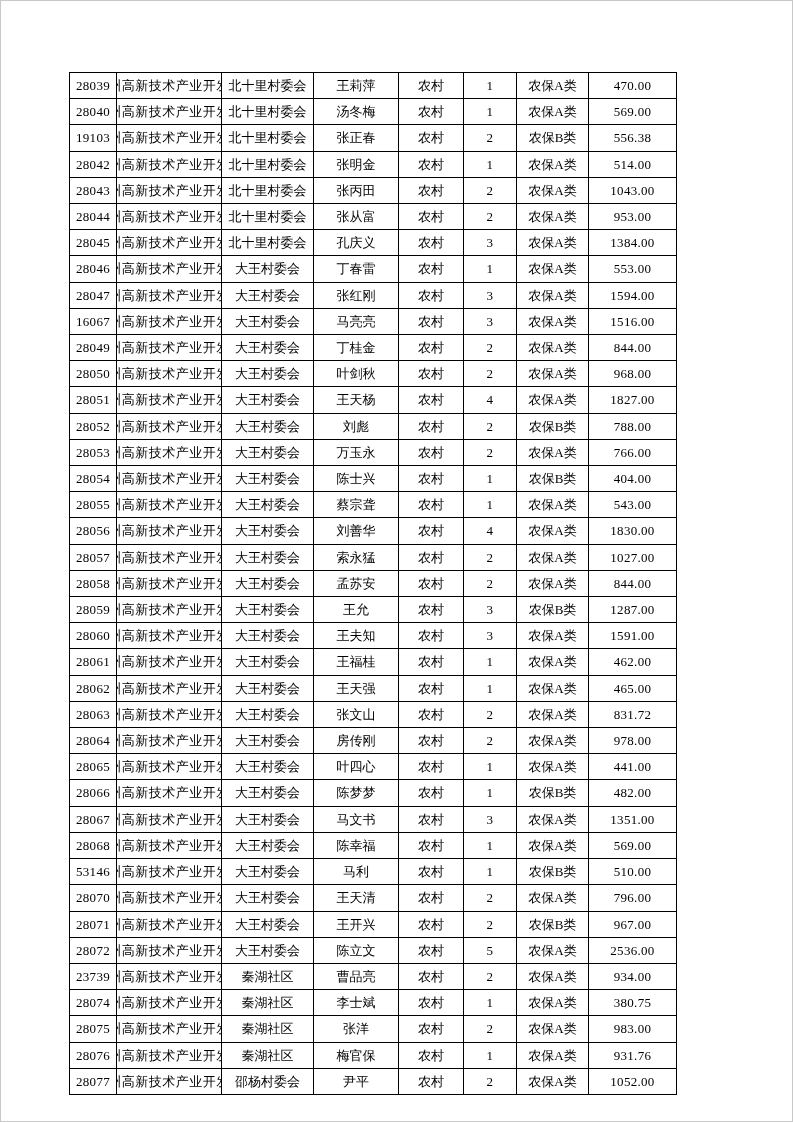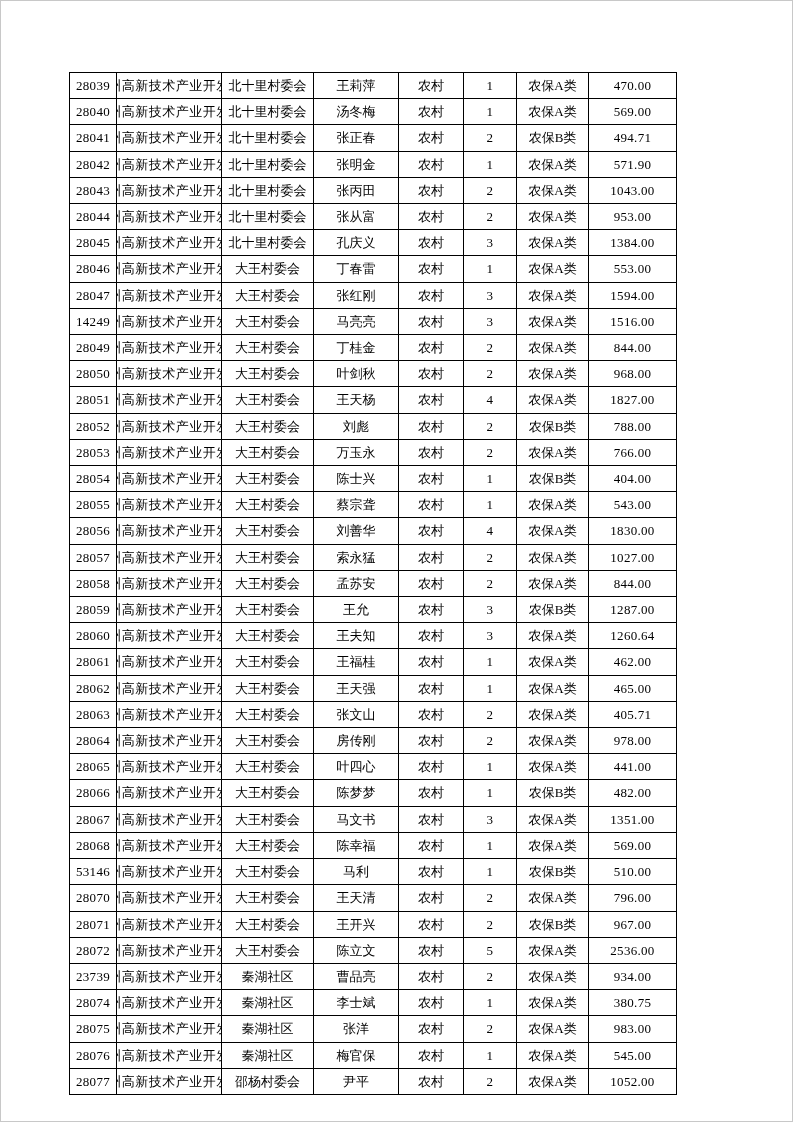--- a/index.html
+++ b/index.html
@@ -92,46 +92,46 @@
       </div>
     </td>
     <td>北十里村委会</td>
     <td>汤冬梅</td>
     <td>农村</td>
     <td class="num">1</td>
     <td>农保A类</td>
     <td class="num">569.00</td>
   </tr>
       <tr>
-    <td class="num">28041</td>
+    <td class="num">19103</td>
     <td>
       <div class="clipbox">
         <span class="clip-text">州高新技术产业开发</span>
       </div>
     </td>
     <td>北十里村委会</td>
     <td>张正春</td>
     <td>农村</td>
     <td class="num">2</td>
     <td>农保B类</td>
-    <td class="num">494.71</td>
+    <td class="num">556.38</td>
   </tr>
       <tr>
     <td class="num">28042</td>
     <td>
       <div class="clipbox">
         <span class="clip-text">州高新技术产业开发</span>
       </div>
     </td>
     <td>北十里村委会</td>
     <td>张明金</td>
     <td>农村</td>
     <td class="num">1</td>
     <td>农保A类</td>
-    <td class="num">571.90</td>
+    <td class="num">514.00</td>
   </tr>
       <tr>
     <td class="num">28043</td>
     <td>
       <div class="clipbox">
         <span class="clip-text">州高新技术产业开发</span>
       </div>
     </td>
     <td>北十里村委会</td>
     <td>张丙田</td>
@@ -190,21 +190,21 @@
       </div>
     </td>
     <td>大王村委会</td>
     <td>张红刚</td>
     <td>农村</td>
     <td class="num">3</td>
     <td>农保A类</td>
     <td class="num">1594.00</td>
   </tr>
       <tr>
-    <td class="num">14249</td>
+    <td class="num">16067</td>
     <td>
       <div class="clipbox">
         <span class="clip-text">州高新技术产业开发</span>
       </div>
     </td>
     <td>大王村委会</td>
     <td>马亮亮</td>
     <td>农村</td>
     <td class="num">3</td>
     <td>农保A类</td>
@@ -369,21 +369,21 @@
     <td>
       <div class="clipbox">
         <span class="clip-text">州高新技术产业开发</span>
       </div>
     </td>
     <td>大王村委会</td>
     <td>王夫知</td>
     <td>农村</td>
     <td class="num">3</td>
     <td>农保A类</td>
-    <td class="num">1260.64</td>
+    <td class="num">1591.00</td>
   </tr>
       <tr>
     <td class="num">28061</td>
     <td>
       <div class="clipbox">
         <span class="clip-text">州高新技术产业开发</span>
       </div>
     </td>
     <td>大王村委会</td>
     <td>王福桂</td>
@@ -411,21 +411,21 @@
     <td>
       <div class="clipbox">
         <span class="clip-text">州高新技术产业开发</span>
       </div>
     </td>
     <td>大王村委会</td>
     <td>张文山</td>
     <td>农村</td>
     <td class="num">2</td>
     <td>农保A类</td>
-    <td class="num">405.71</td>
+    <td class="num">831.72</td>
   </tr>
       <tr>
     <td class="num">28064</td>
     <td>
       <div class="clipbox">
         <span class="clip-text">州高新技术产业开发</span>
       </div>
     </td>
     <td>大王村委会</td>
     <td>房传刚</td>
@@ -593,21 +593,21 @@
     <td>
       <div class="clipbox">
         <span class="clip-text">州高新技术产业开发</span>
       </div>
     </td>
     <td>秦湖社区</td>
     <td>梅官保</td>
     <td>农村</td>
     <td class="num">1</td>
     <td>农保A类</td>
-    <td class="num">545.00</td>
+    <td class="num">931.76</td>
   </tr>
       <tr>
     <td class="num">28077</td>
     <td>
       <div class="clipbox">
         <span class="clip-text">州高新技术产业开发</span>
       </div>
     </td>
     <td>邵杨村委会</td>
     <td>尹平</td>

